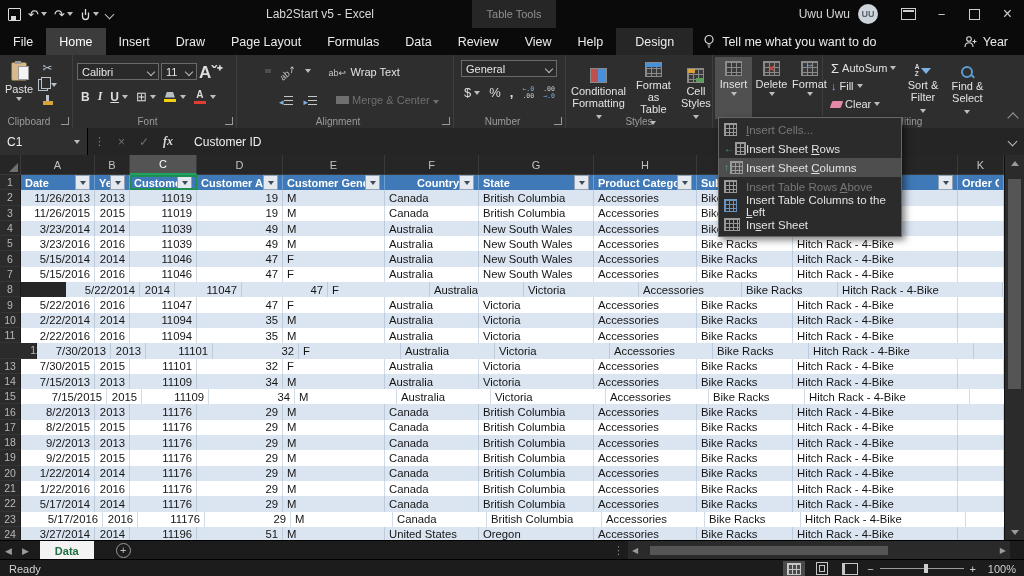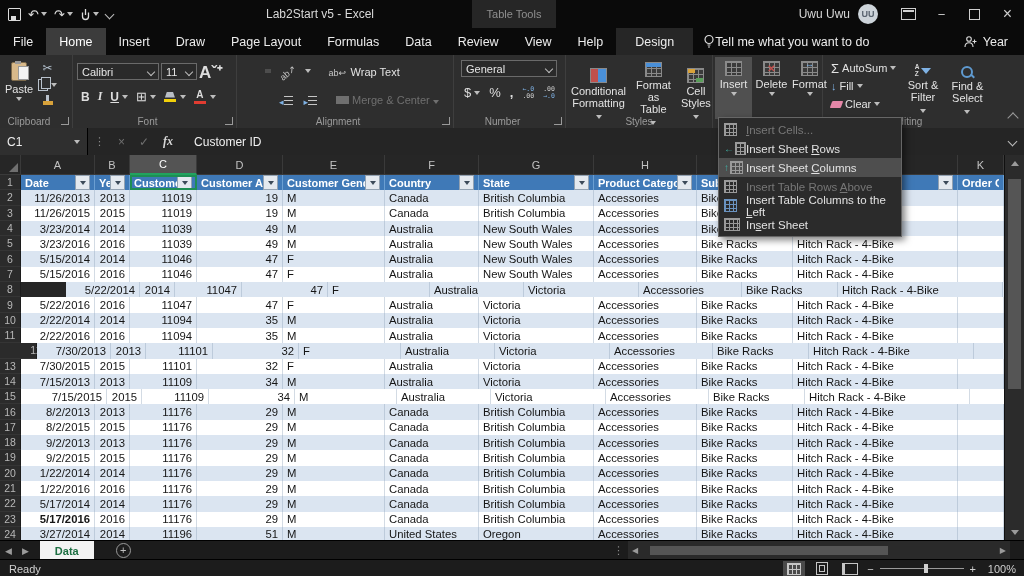--- a/index.html
+++ b/index.html
@@ -21,21 +21,21 @@
   .avatar{width:20px;height:20px;border-radius:50%;background:#cdd4da;color:#5a6470;font-size:9px;font-weight:bold;display:flex;align-items:center;justify-content:center;margin-right:14px;}
   .wbtn{width:33px;height:28px;display:flex;align-items:center;justify-content:center;color:#cfcfcf;font-size:13px;}
   .ribdisp{width:13px;height:10px;border:1.5px solid #cfcfcf;position:relative;}
   .ribdisp:after{content:"";position:absolute;top:1px;left:1px;right:1px;height:2px;background:#cfcfcf;}
   .restore-sq{width:9px;height:9px;border:1.5px solid #cfcfcf;}
   
   .tabrow{position:absolute;top:28px;left:0;right:0;height:27px;background:#0a0a0a;display:flex;align-items:stretch;font-size:12.5px;}
   .tab{display:flex;align-items:center;padding:0 13px;color:#ececec;white-space:nowrap;}
   .tab.active{background:#3c3c3c;color:#fff;}
   .ctx-tab-panel{background:#262626;display:flex;align-items:stretch;padding:0 6px;}
-  .tellme{display:flex;align-items:center;margin-left:10px;color:#ececec;text-align:right;}
+  .tellme{display:flex;align-items:center;gap:7px;margin-left:10px;color:#ececec;text-align:right;}
   .share{margin-left:auto;display:flex;align-items:center;gap:6px;padding-right:16px;color:#ececec;}
   
   .ribbon{position:absolute;top:55px;left:0;right:0;height:73px;background:#2e2e2e;border-bottom:1px solid #1a1a1a;display:flex;}
   .rgroup{position:relative;flex:none;border-right:1px solid #3e3e3e;box-sizing:border-box;}
   .glabel{position:absolute;bottom:1px;left:0;right:14px;text-align:center;font-size:10px;color:#9b9b9b;}
   .launcher{position:absolute;right:3px;bottom:3px;width:7px;height:7px;border-right:1.5px solid #9a9a9a;border-bottom:1.5px solid #9a9a9a;}
   .bigbtn{display:flex;flex-direction:column;align-items:center;justify-content:flex-start;font-size:11px;color:#e3e3e3;gap:2px;padding:4px 5px 0;}
   .bigbtn .lbl{line-height:12px;text-align:center;}
   .row{display:flex;align-items:center;}
   .sbtn{display:flex;align-items:center;justify-content:center;color:#dedede;}
@@ -440,21 +440,21 @@
           </div>
           <div class="gcell" style="width: 86px;">
             <span style="overflow: hidden;">Customer Age</span>
             <span class="fltr"></span>
           </div>
           <div class="gcell" style="width: 102px;">
             <span style="overflow: hidden;">Customer Gender</span>
             <span class="fltr"></span>
           </div>
           <div class="gcell" style="width: 94px;">
-            <span style="overflow: hidden;">Country</span>
+            <span style="overflow: hidden; margin-left: 28px;">Country</span>
             <span class="fltr"></span>
           </div>
           <div class="gcell" style="width: 115px;">
             <span style="overflow: hidden;">State</span>
             <span class="fltr"></span>
           </div>
           <div class="gcell" style="width: 103px;">
             <span style="overflow: hidden;">Product Category</span>
             <span class="fltr"></span>
           </div>
@@ -759,21 +759,21 @@
           <div class="gcell " style="width: 102px;">M</div>
           <div class="gcell " style="width: 94px;">Canada</div>
           <div class="gcell " style="width: 115px;">British Columbia</div>
           <div class="gcell " style="width: 103px;">Accessories</div>
           <div class="gcell " style="width: 96px;">Bike Racks</div>
           <div class="gcell " style="width: 165px;">Hitch Rack - 4-Bike</div>
           <div class="gcell " style="width: 46px;"></div>
         </div>
         <div class="grow">
           <div class="rnum" style="width: 21px;">23</div>
-          <div class="gcell r" style="width: 74px; font-weight: bold;">5/17/2016</div>
+          <div class="gcell r" style="width: 82px;">5/17/2016</div>
           <div class="gcell r" style="width: 35px;">2016</div>
           <div class="gcell r" style="width: 67px;">11176</div>
           <div class="gcell r" style="width: 86px;">29</div>
           <div class="gcell " style="width: 102px;">M</div>
           <div class="gcell " style="width: 94px;">Canada</div>
           <div class="gcell " style="width: 115px;">British Columbia</div>
           <div class="gcell " style="width: 103px;">Accessories</div>
           <div class="gcell " style="width: 96px;">Bike Racks</div>
           <div class="gcell " style="width: 165px;">Hitch Rack - 4-Bike</div>
           <div class="gcell " style="width: 46px;"></div>

